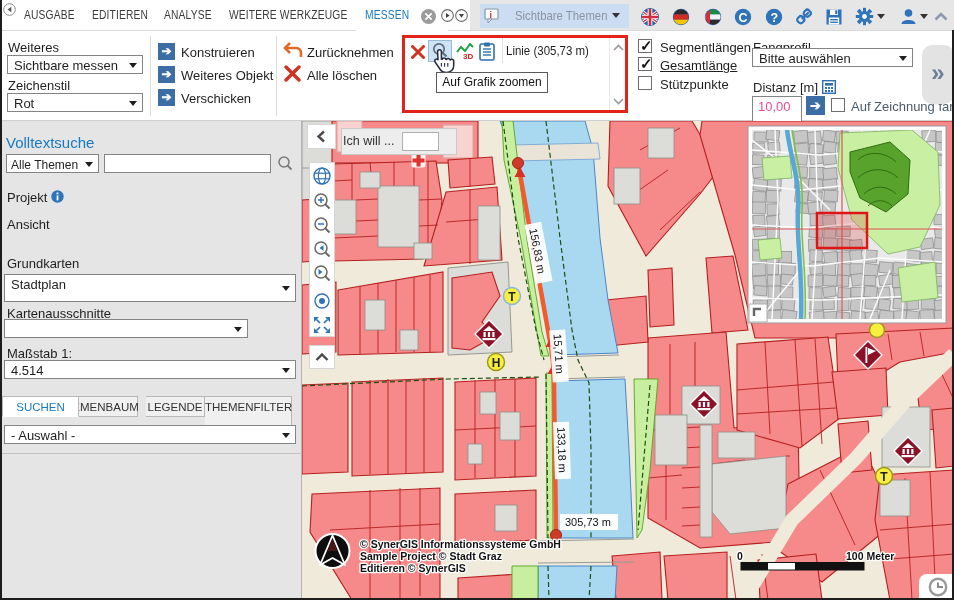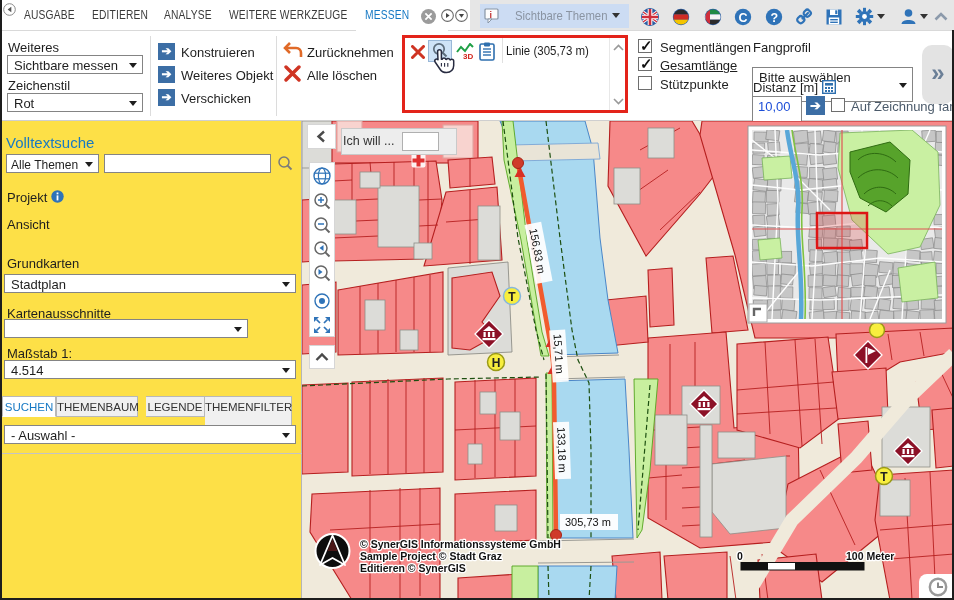--- a/index.html
+++ b/index.html
@@ -210,88 +210,89 @@
       </svg>
     <svg class="abs" style="left:208px;top:60px;" width="11" height="7" viewBox="0 0 11 7">
         <path d="M1 1 L5.5 5.5 L10 1" stroke="#999" stroke-width="1.6" fill="none"></path>
       </svg>
   </div>
 
   <svg class="abs" style="left:430px;top:49px;" width="26" height="27" viewBox="0 0 26 27">
       <path d="M9.5,0.8 C10.6,0.8 11.4,1.6 11.4,2.7 L11.4,10.2 L12.2,10.3 C12.4,9.5 13.1,8.9 14,8.9 C14.9,8.9 15.6,9.5 15.8,10.3 L16.5,10.4 C16.8,9.8 17.4,9.4 18.1,9.4 C19,9.4 19.7,10 19.9,10.8 L20.4,10.9 C20.7,10.5 21.2,10.2 21.8,10.2 C22.9,10.2 23.7,11 23.7,12.1 L23.7,16.5 C23.7,20.6 20.8,23.6 16.6,23.6 C13.5,23.6 11.3,22.4 9.9,20 L5.1,13 C4.5,12.1 4.7,11 5.6,10.4 C6.4,9.9 7.4,10.1 8,10.8 L7.6,2.7 C7.6,1.6 8.4,0.8 9.5,0.8 Z" fill="#fff" stroke="#272b40" stroke-width="1.5" stroke-linejoin="round"></path>
       <path d="M11.4,14 L11.4,17.5 M14.6,14 L14.6,17.8 M17.8,14 L17.8,17.8" stroke="#272b40" stroke-width="1.1" fill="none"></path>
     </svg>
+  <div class="abs" style="left:436px;top:72px;width:112px;height:21px;background:#fff;border:1px solid #5a5a5a;font-size:12px;color:#111;text-align:center;line-height:19px;white-space:nowrap;">Auf Grafik zoomen</div>
 
   <div class="abs cb" style="left:638px;top:39px;">
       <span class="tick">✓</span>
     </div>
   <div class="abs rlabel" style="left:660px;top:40px;">Segmentlängen</div>
   <div class="abs cb" style="left:638px;top:57px;">
       <span class="tick">✓</span>
     </div>
   <div class="abs rlabel" style="left:660px;top:58px;text-decoration:underline;">Gesamtlänge</div>
   <div class="abs cb" style="left:638px;top:76px;"></div>
   <div class="abs rlabel" style="left:660px;top:77px;">Stützpunkte</div>
 
   <div class="abs rlabel" style="left:753px;top:40px;">Fangprofil</div>
-  <div class="abs combo" style="left:752px;top:67px;width:161px;height:35px;padding-left:21px;">
+  <div class="abs combo" style="left:752px;top:48px;width:161px;height:19px;padding-left:21px;">
       <span class="txt">Bitte auswählen</span>
       <span class="arr"></span>
     </div>
   <div class="abs rlabel" style="left:753px;top:80px;">Distanz [m]</div>
   <svg class="abs" style="left:822px;top:80px;" width="14" height="14" viewBox="0 0 14 14">
       <rect x="0.7" y="0.7" width="12.6" height="12.6" fill="#fff" stroke="#2e6fae" stroke-width="1.4"></rect>
       <rect x="3" y="3" width="8" height="2.6" fill="#2e6fae"></rect>
       <rect x="3" y="7" width="2" height="2" fill="#2e6fae"></rect>
       <rect x="6" y="7" width="2" height="2" fill="#2e6fae"></rect>
       <rect x="9" y="7" width="2" height="2" fill="#2e6fae"></rect>
       <rect x="3" y="10" width="2" height="2" fill="#2e6fae"></rect>
       <rect x="6" y="10" width="2" height="2" fill="#2e6fae"></rect>
       <rect x="9" y="10" width="2" height="2" fill="#2e6fae"></rect>
     </svg>
-  <div class="abs" style="left:752px;top:96px;width:50px;height:36px;background:#fff;border:1px solid #848484;font-size:13px;color:#1d4ed8;padding:2px 0 0 5px;">10,00</div>
+  <div class="abs" style="left:752px;top:96px;width:50px;height:36px;background:#fff;border:1px solid #848484;font-size:13px;color:#ec4899;padding:2px 0 0 5px;">10,00</div>
   <div class="abs" style="left:806px;top:96px;width:19px;height:19px;background:#3c6ea5;color:#fff;text-align:center;font-size:13px;line-height:19px;font-weight:bold;">➔</div>
   <div class="abs cb" style="left:831px;top:98px;"></div>
   <div class="abs" style="left:851px;top:99px;font-size:13px;color:#4b5a6a;white-space:nowrap;">Auf Zeichnung fang.</div>
 
   <div class="abs" style="left:922px;top:45px;width:32px;height:59px;background:#e3e3e3;border-radius:10px;color:#6b7f97;font-size:24px;font-weight:bold;text-align:center;line-height:56px;">»</div>
 
-  <div class="abs" id="sidebar" style="left:0;top:121px;width:302px;height:479px;background:#fde047;border-right:1px solid #b5b5b5;">
+  <div class="abs" id="sidebar" style="left:0;top:121px;width:302px;height:479px;background:#e5e5e5;border-right:1px solid #b5b5b5;">
     <div class="abs" style="left:6px;top:13px;font-size:15px;color:#1779c4;">Volltextsuche</div>
     <div class="abs combo" style="left:6px;top:33px;width:93px;height:19px;font-size:12px;">
         <span class="txt" style="left:4px;top:3px;">Alle Themen</span>
         <span class="arr"></span>
       </div>
     <div class="abs" style="left:104px;top:33px;width:167px;height:19px;background:#fff;border:1px solid #848484;"></div>
     <svg class="abs" style="left:277px;top:34px;" width="17" height="17" viewBox="0 0 17 17">
         <circle cx="7" cy="7" r="5" fill="none" stroke="#7a7a7a" stroke-width="1.5"></circle>
         <line x1="10.5" y1="10.5" x2="14.5" y2="14.5" stroke="#7a7a7a" stroke-width="1.8"></line>
       </svg>
     <div class="abs rlabel" style="left:7px;top:69px;">Projekt</div>
     <svg class="abs" style="left:51px;top:69px;" width="13" height="13" viewBox="0 0 13 13">
         <circle cx="6.5" cy="6.5" r="6.2" fill="#2f73b8"></circle>
         <rect x="5.6" y="2.5" width="1.8" height="1.8" fill="#fff"></rect>
         <rect x="5.6" y="5.4" width="1.8" height="5" fill="#fff"></rect>
       </svg>
     <div class="abs rlabel" style="left:7px;top:96px;">Ansicht</div>
     <div class="abs rlabel" style="left:7px;top:135px;">Grundkarten</div>
-    <div class="abs combo" style="left:4px;top:153px;width:292px;height:19px;">
+    <div class="abs combo" style="left:4px;top:153px;width:292px;height:28px;">
         <span class="txt">Stadtplan</span>
         <span class="arr"></span>
       </div>
     <div class="abs rlabel" style="left:7px;top:185px;">Kartenausschnitte</div>
     <div class="abs combo" style="left:4px;top:198px;width:244px;height:19px;">
         <span class="arr"></span>
       </div>
     <div class="abs rlabel" style="left:7px;top:225px;">Maßstab 1:</div>
     <div class="abs combo" style="left:4px;top:239px;width:292px;height:19px;">
         <span class="txt">4.514</span>
         <span class="arr"></span>
       </div>
-    <div class="abs" style="left:2px;top:275px;width:54px;height:21px;background:#fff;border:1px solid #b8b8b8;border-bottom:1px solid #fff;color:#1779c4;font-size:11.5px;text-align:center;line-height:20px;z-index:2;">SUCHEN</div>
+    <div class="abs" style="left:2px;top:275px;width:77px;height:21px;background:#fff;border:1px solid #b8b8b8;border-bottom:1px solid #fff;color:#1779c4;font-size:11.5px;text-align:center;line-height:20px;z-index:2;">SUCHEN</div>
     <div class="abs" style="left:56px;top:275px;width:82px;height:21px;background:#f0f0f0;border:1px solid #b8b8b8;color:#333;font-size:11.5px;text-align:center;line-height:20px;">THEMENBAUM</div>
     <div class="abs" style="left:146px;top:275px;width:59px;height:21px;background:#f0f0f0;border:1px solid #b8b8b8;border-left:none;color:#333;font-size:11.5px;text-align:center;line-height:20px;">LEGENDE</div>
     <div class="abs" style="left:205px;top:275px;width:87px;height:34px;background:#f0f0f0;border:1px solid #b8b8b8;border-left:none;color:#333;font-size:11.5px;text-align:center;line-height:20px;">THEMENFILTER</div>
     <div class="abs combo" style="left:4px;top:304px;width:292px;height:19px;">
         <span class="txt">- Auswahl -</span>
         <span class="arr"></span>
       </div>
     <div class="abs" style="left:0;top:332px;width:302px;height:1px;background:#c4c4c4;"></div>
   </div>
 

